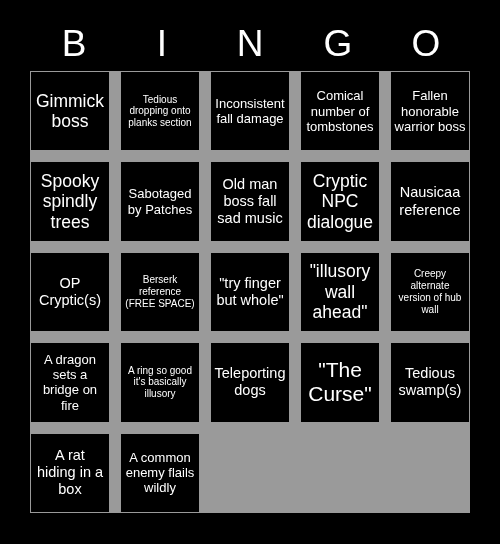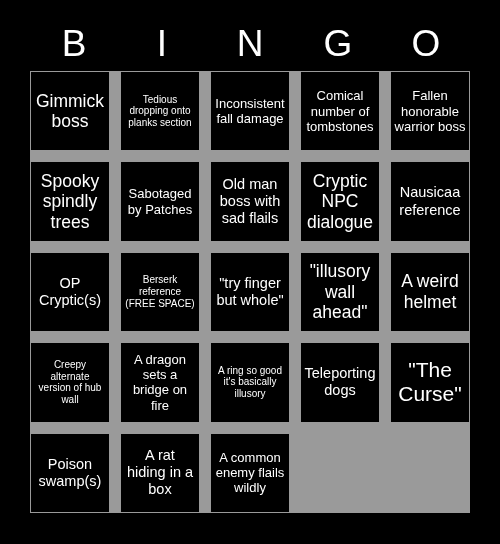--- a/index.html
+++ b/index.html
@@ -90,34 +90,33 @@
 
   <div id="bingo-grid">
     <div class="bingo-cell fs-l">Gimmick boss</div>
     <div class="bingo-cell fs-xs">Tedious dropping onto planks section</div>
     <div class="bingo-cell fs-s">Inconsistent fall damage</div>
     <div class="bingo-cell fs-s">Comical number of tombstones</div>
     <div class="bingo-cell fs-s">Fallen honorable warrior boss</div>
 
     <div class="bingo-cell fs-l">Spooky spindly trees</div>
     <div class="bingo-cell fs-s">Sabotaged by Patches</div>
-    <div class="bingo-cell fs-m">Old man boss with sad flails</div>
+    <div class="bingo-cell fs-m">Old man boss fall sad music</div>
     <div class="bingo-cell fs-l">Cryptic NPC dialogue</div>
     <div class="bingo-cell fs-m">Nausicaa reference</div>
 
     <div class="bingo-cell fs-m">OP Cryptic(s)</div>
     <div class="bingo-cell fs-xs">Berserk reference (FREE SPACE)</div>
     <div class="bingo-cell fs-m">"try finger but whole"</div>
     <div class="bingo-cell fs-l">"illusory wall ahead"</div>
 
-    <div class="bingo-cell fs-l">A weird helmet</div>
     <div class="bingo-cell fs-xs">Creepy alternate version of hub wall</div>
     <div class="bingo-cell fs-s">A dragon sets a bridge on fire</div>
     <div class="bingo-cell fs-xs">A ring so good it's basically illusory</div>
     <div class="bingo-cell fs-m">Teleporting dogs</div>
 
     <div class="bingo-cell fs-xl">"The Curse"</div>
-    <div class="bingo-cell fs-m">Poison swamp(s)</div>
+    <div class="bingo-cell fs-m">Tedious swamp(s)</div>
     <div class="bingo-cell fs-m">A rat hiding in a box</div>
     <div class="bingo-cell fs-s">A common enemy flails wildly</div>
   </div>
 
 </div>
 
 </body></html>

